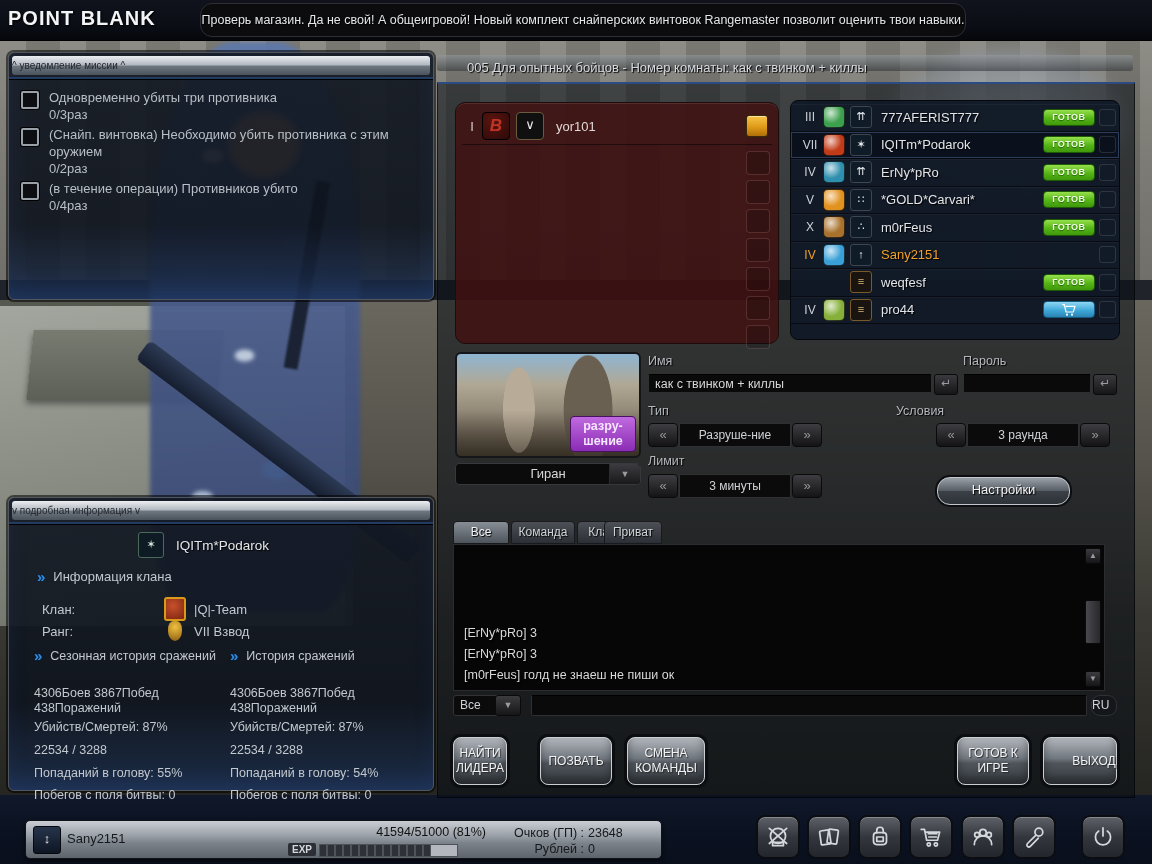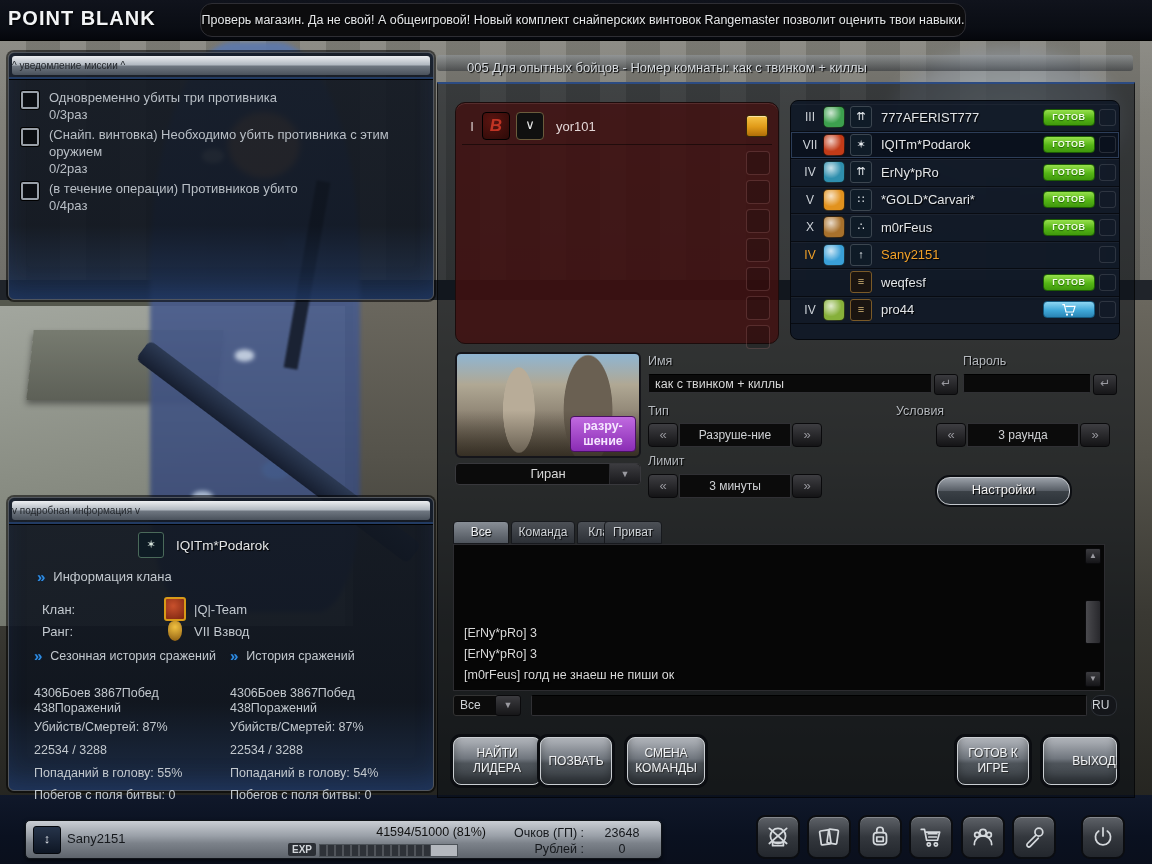--- a/index.html
+++ b/index.html
@@ -173,21 +173,21 @@
   .statusbar{position:absolute;left:25px;top:820px;width:635px;height:37px;z-index:5;border-radius:5px;border:1px solid #101419;
     background:linear-gradient(180deg,#caced4 0%,#9aa0a8 40%,#7c828a 60%,#5e646c 100%);box-shadow:0 2px 4px rgba(0,0,0,.6);}
   .sb-icon{position:absolute;left:7px;top:5px;width:26px;height:26px;border-radius:3px;background:linear-gradient(180deg,#26344a,#0e1624);
     border:1px solid #05080d;color:#e8ecf2;font-size:13px;text-align:center;line-height:24px;}
   .sb-name{position:absolute;left:41px;top:10px;color:#15181c;font-size:13px;}
   .sb-exptext{position:absolute;left:290px;top:4px;width:170px;text-align:right;color:#111;font-size:12.5px;}
   .exp-label{position:absolute;left:262px;top:22px;background:#2b2f35;color:#d2d6da;font-size:10px;font-weight:bold;padding:1px 4px;border-radius:2px;}
   .exp-track{position:absolute;left:293px;top:23px;width:137px;height:11px;background:#b4b8be;border:1px solid #4c5258;}
   .exp-fill{height:100%;background:repeating-linear-gradient(90deg,#2e3238 0 6px,#50545a 6px 8px);}
   .sb-lbls{position:absolute;left:438px;top:4px;width:120px;text-align:right;color:#15181c;font-size:12.5px;line-height:16px;}
-  .sb-vals{position:absolute;left:562px;top:4px;width:68px;text-align:center;color:#15181c;font-size:12.5px;line-height:16px;}
+  .sb-vals{position:absolute;left:562px;top:4px;width:68px;text-align:left;color:#15181c;font-size:12.5px;line-height:16px;}
 
   
   .dock-btn{position:absolute;top:815px;width:44px;height:44px;z-index:5;border-radius:9px;box-sizing:border-box;
     background:linear-gradient(180deg,#5e6268 0%,#33373d 50%,#23272d 100%);border:2px solid #0b0d11;
     box-shadow:inset 0 1px 0 rgba(255,255,255,.25);display:flex;align-items:center;justify-content:center;}
   .dock-btn svg{stroke:#d4d8dc;fill:none;stroke-width:1.6;stroke-linecap:round;stroke-linejoin:round;}
 </style>
 </head>
 <body>
 
@@ -381,21 +381,21 @@
       <div class="vthumb"></div>
       <div class="varrow" style="bottom:0;">▼</div>
     </div>
   </div>
 
   <div class="chansel">Все</div>
   <div class="chandd">▼</div>
   <input class="tinput chatinput" value="" style="">
   <div class="langbox">RU</div>
 
-  <div class="abtn" style="left:453px;width:88px;">НАЙТИ ЛИДЕРА</div>
+  <div class="abtn" style="left:453px;width:54px;">НАЙТИ ЛИДЕРА</div>
   <div class="abtn" style="left:540px;width:72px;">ПОЗВАТЬ</div>
   <div class="abtn" style="left:627px;width:78px;">СМЕНА КОМАНДЫ</div>
   <div class="abtn" style="left:957px;width:72px;">ГОТОВ К ИГРЕ</div>
   <div class="abtn" style="left:1043px;width:74px;padding-left:28px;">ВЫХОД</div>
 
   <div class="panel" id="infopanel">
     <div class="panel-hd">v подробная информация v</div>
     <div class="hd-line"></div>
     <div class="ip-player">
       <div class="ip-badge">✶</div>

